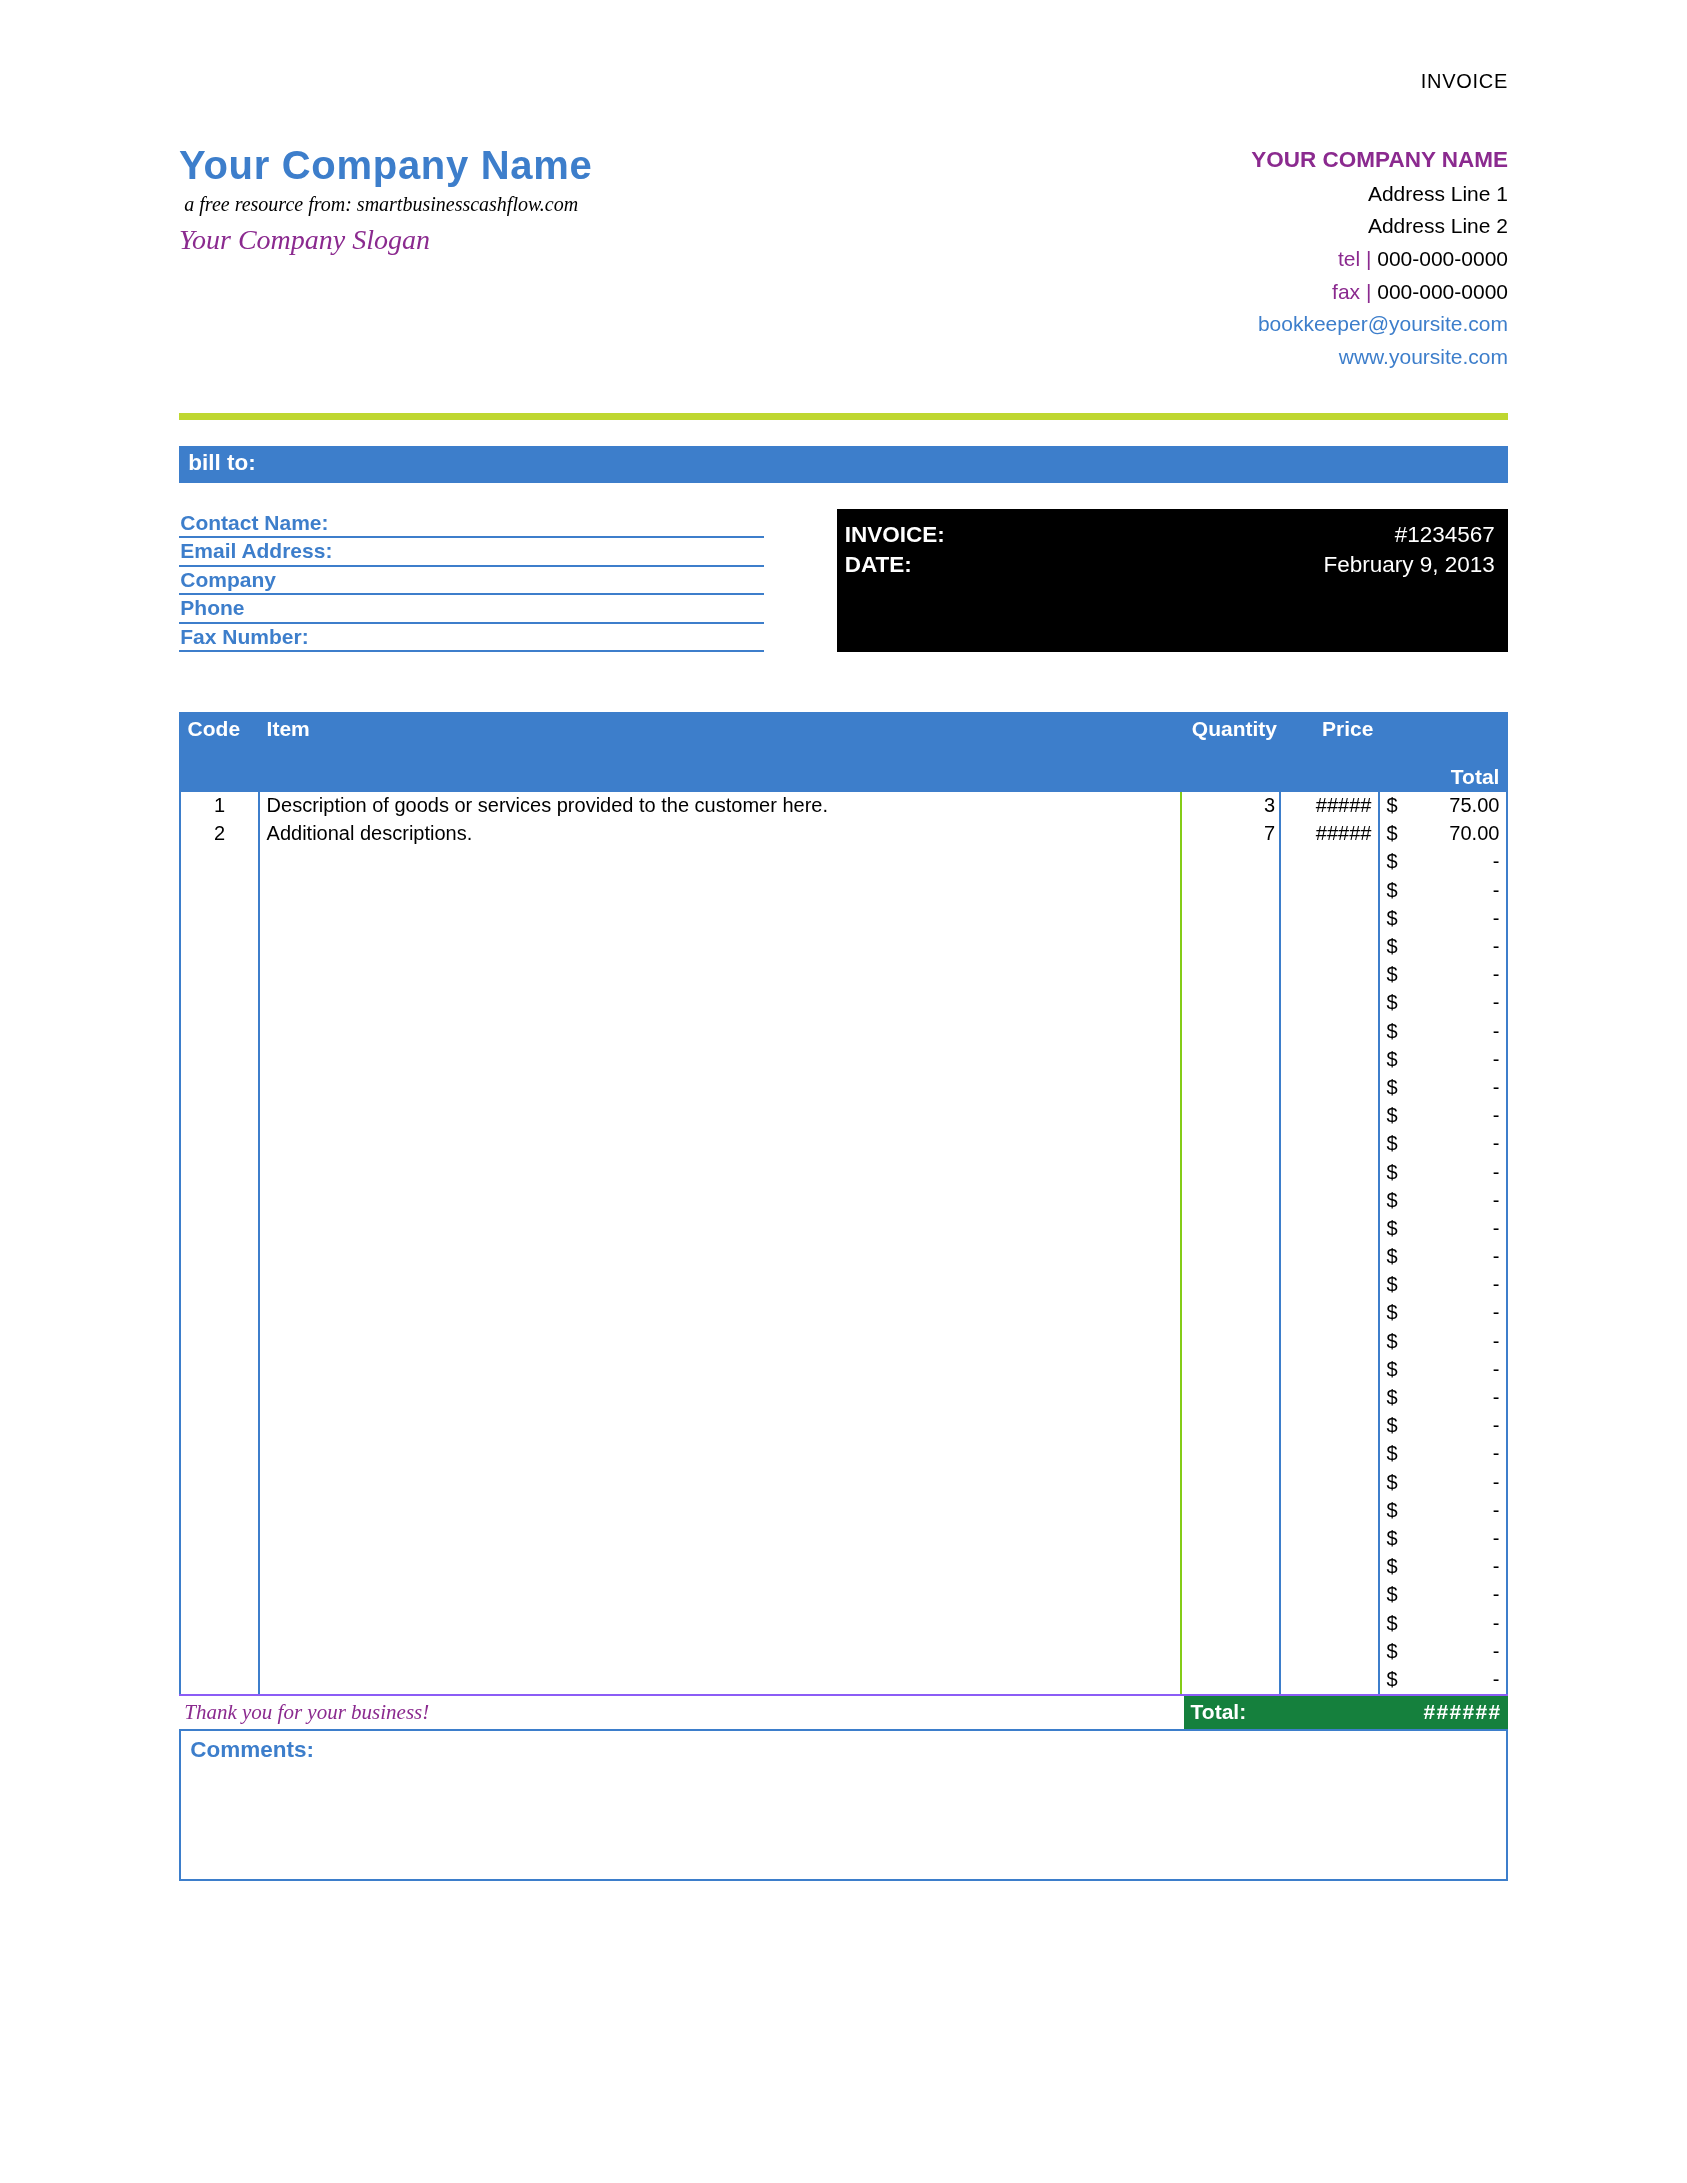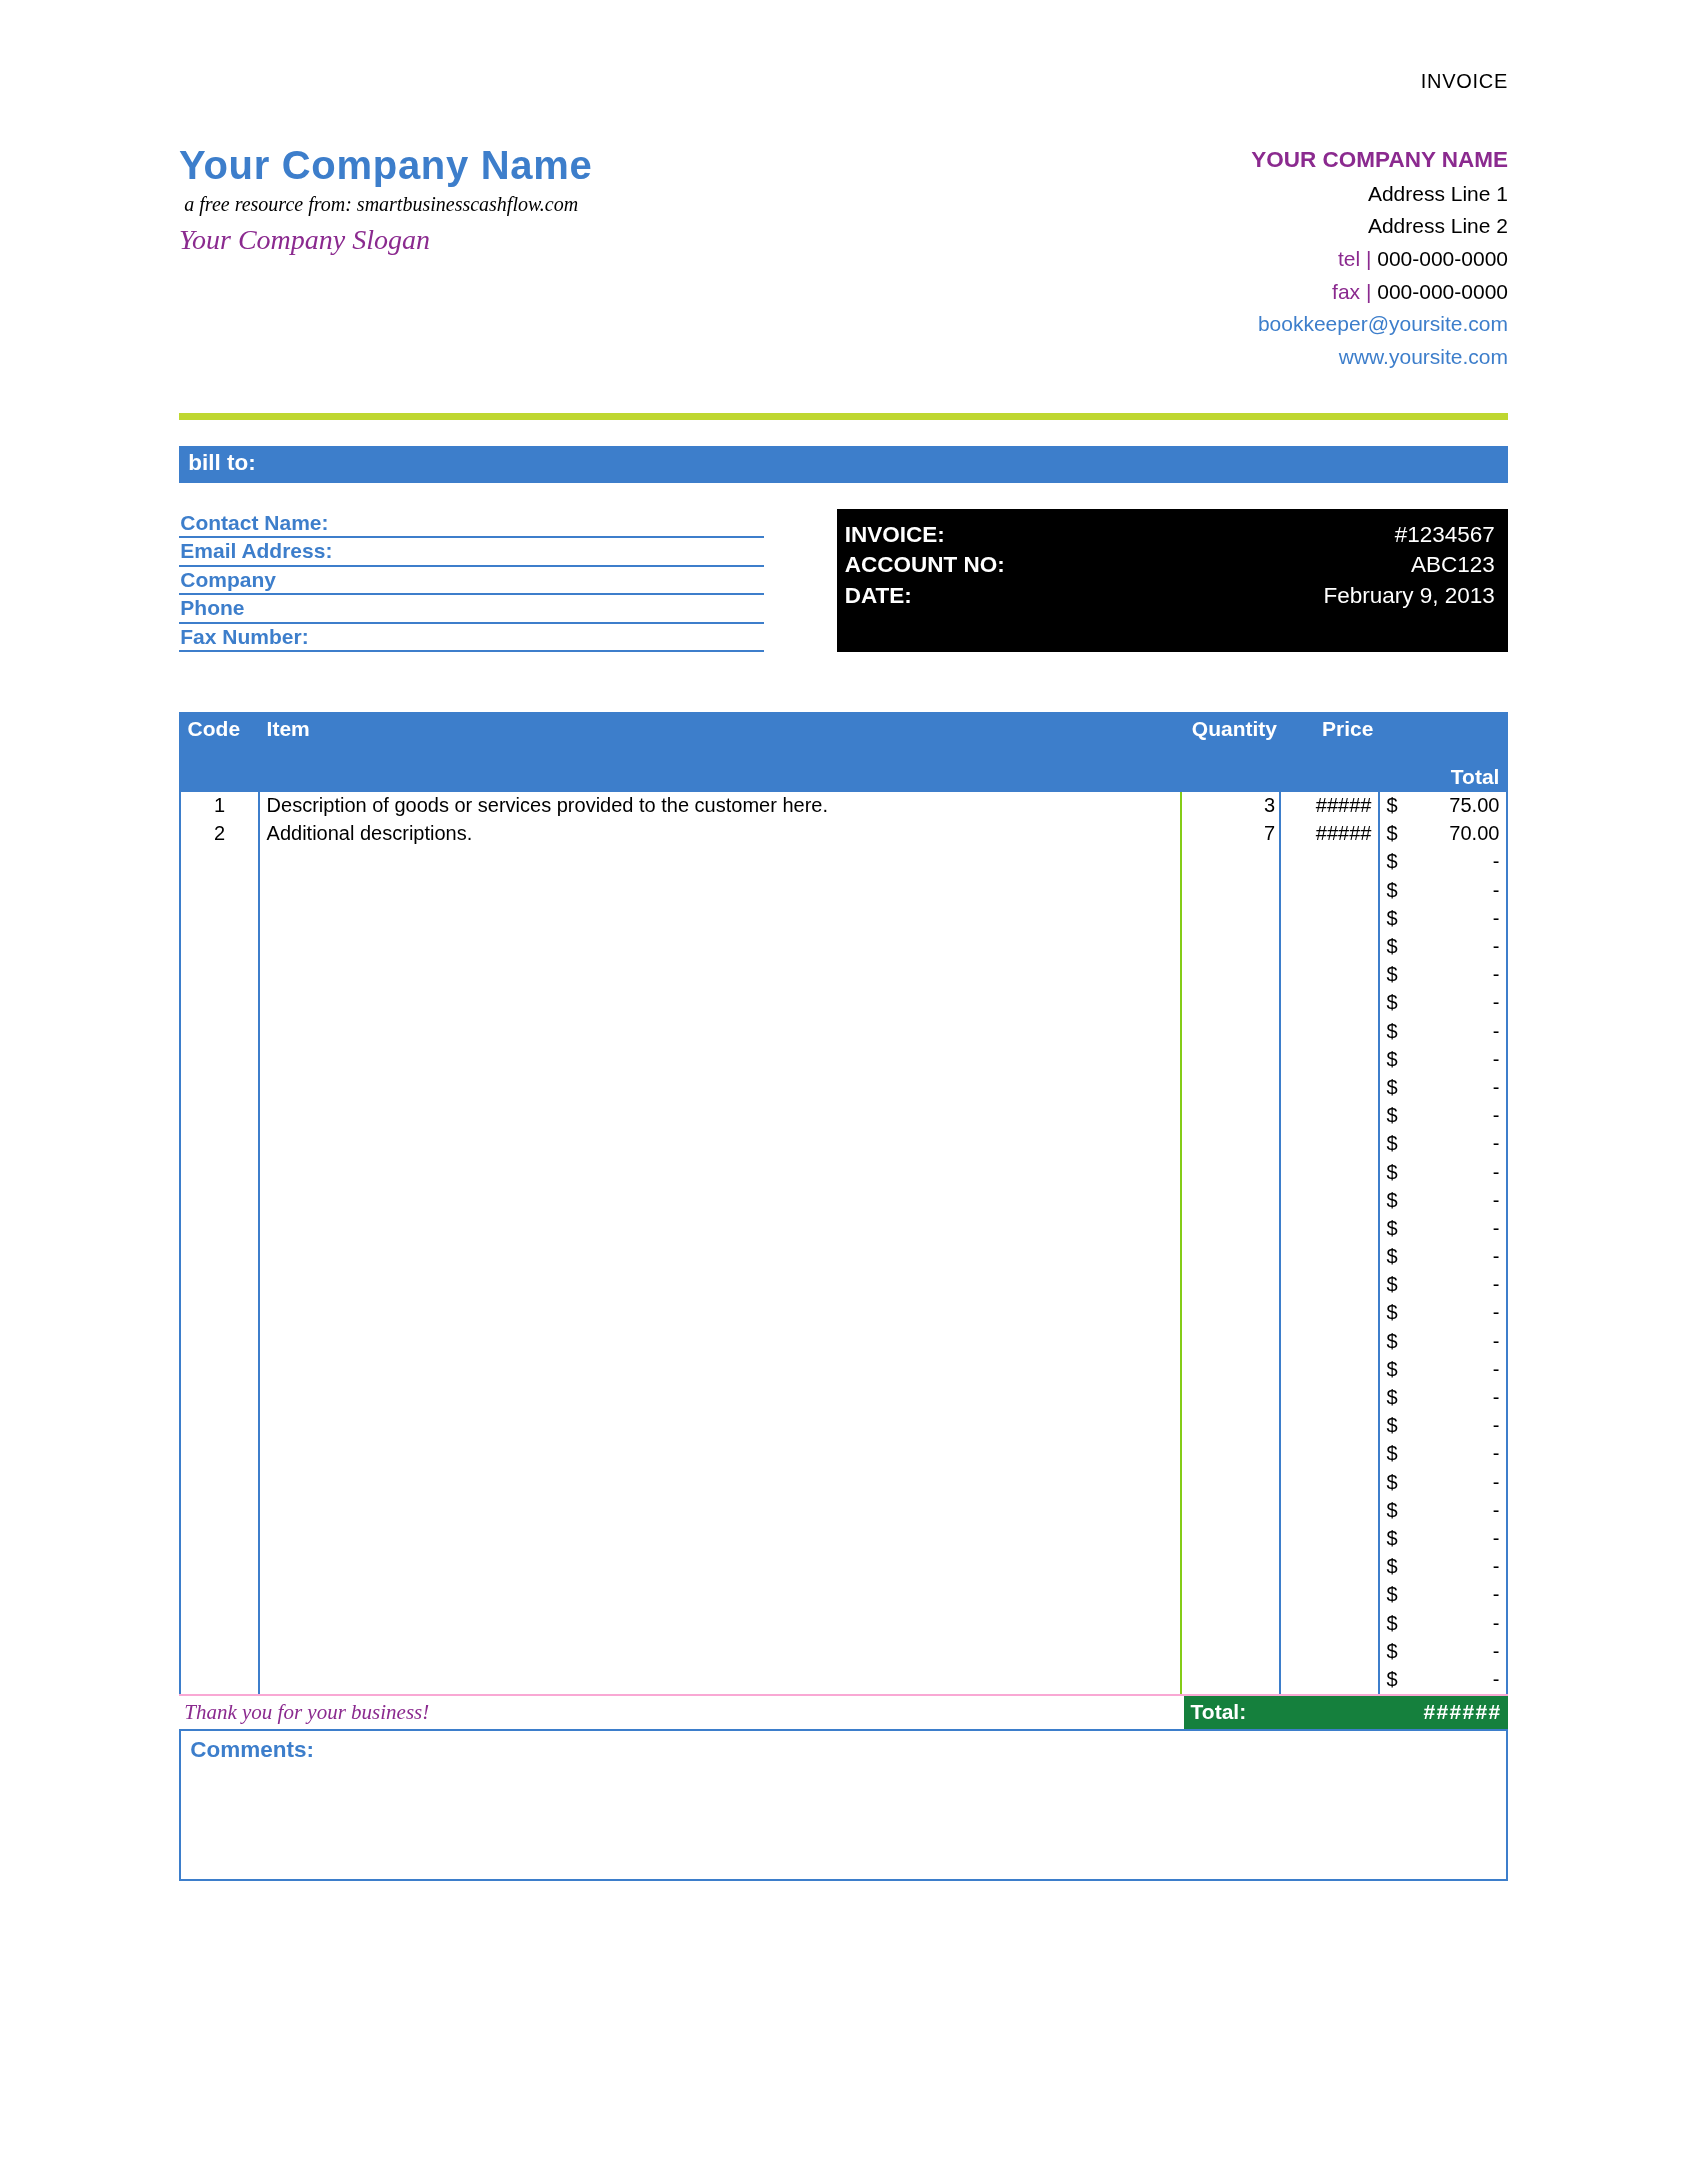--- a/index.html
+++ b/index.html
@@ -141,21 +141,21 @@
   .ibody .col-item { border-right: 2px solid #84cc16;}
   .ibody .col-qty  { border-right: 2px solid #3d7ecb;}
   .ibody .col-price{ border-right: 2px solid #3d7ecb;}
   .ibody .col-total .dollar { float: left; }
   .ibody .col-total .amt { float: right; }
   
   .tfoot {
     display: flex;
     font-family: "Arial Narrow", Arial, sans-serif;
     font-size: 21px;
-    border-top: 2px solid #f9a8d4;
+    border-top: 2px solid #8b5cf6;
   }
   .tfoot .thank {
     flex: 1;
     color: #8b2a8f;
     font-style: italic;
     padding: 4px 5.3px;
     font-family: "Brush Script MT","Comic Sans MS",cursive;
   }
   .tfoot .totcells {
     display: flex;
@@ -217,24 +217,20 @@
       <div class="bf-row">Company</div>
       <div class="bf-row">Phone</div>
       <div class="bf-row">Fax Number:</div>
     </div>
     <div class="invbox">
       <div class="invrow">
           <span class="l">INVOICE:</span>
           <span>#1234567</span>
         </div>
       <div class="invrow">
-          <span class="l">ACCOUNT NO:</span>
-          <span>ABC123</span>
-        </div>
-      <div class="invrow">
           <span class="l">DATE:</span>
           <span>February 9, 2013</span>
         </div>
     </div>
   </div>
 
   <div class="itable">
     <div class="ihead">
       <div class="col-code">Code</div>
       <div class="col-item">Item</div>

